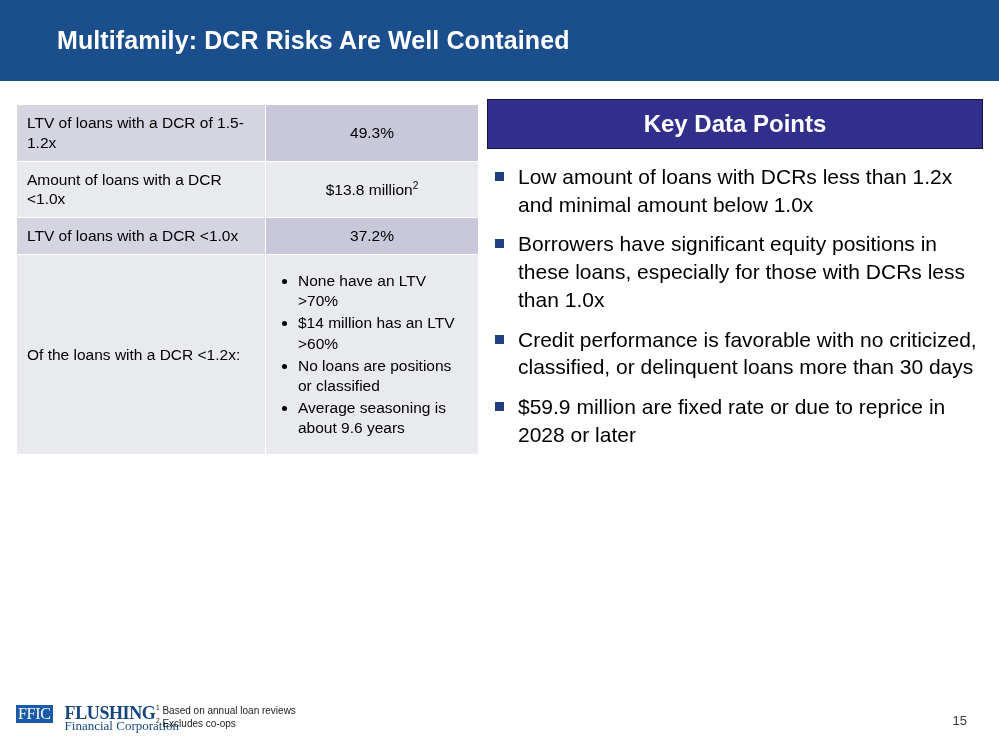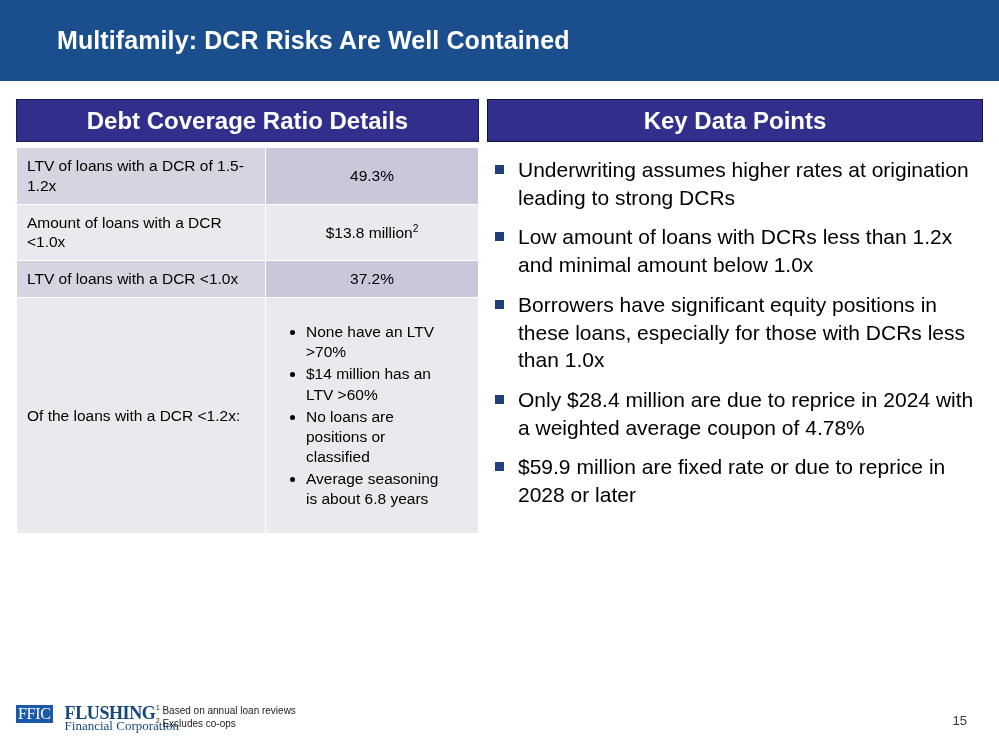--- a/index.html
+++ b/index.html
@@ -77,40 +77,40 @@
   #dcr-table td.value-cell {
     text-align: center;
   }
   
   tr.tint-lav td.label-cell { background: #D5D5E1; }
   tr.tint-lav td.value-cell { background: #C8C8DA; }
   tr.tint-gray td.label-cell { background: #E9EAEE; }
   tr.tint-gray td.value-cell { background: #E9EAEE; }
 
   td.value-cell ul {
-    margin: 16px;
+    margin: 8px;
     padding: 0 0 0 14px;
     text-align: left;
   }
   td.value-cell ul li {
     font-size: 15.5px;
     line-height: 1.3;
     margin: 0 0 2px 0;
   }
   sup { font-size: 0.66em; vertical-align: super; line-height: 0; }
 
   
   #right-panel {
     position: absolute;
     left: 487px;
     top: 99px;
     width: 496px;
   }
   #kdp-header {
-    height: 43px;
+    height: 50px;
     background: #322F8C;
     border: 1.5px solid #16143f;
     box-sizing: border-box;
     display: flex;
     align-items: center;
     justify-content: center;
   }
   #kdp-header-label {
     color: #ffffff;
     font-size: 24px;
@@ -195,23 +195,20 @@
   }
 </style>
 </head>
 <body>
 
 <div id="title-bar">
   <div id="title-text">Multifamily: DCR Risks Are Well Contained</div>
 </div>
 
 <div id="left-panel">
-  <div id="dcr-header">
-    <span id="dcr-header-label">Debt Coverage Ratio Details</span>
-  </div>
   <table id="dcr-table">
     <tbody id="dcr-tbody">
         <tr class="tint-lav">
           <td class="label-cell">LTV of loans with a DCR of 1.5-1.2x</td>
           <td class="value-cell">49.3%</td>
         </tr>
         <tr class="tint-gray">
           <td class="label-cell">Amount of loans with a DCR &lt;1.0x</td>
           <td class="value-cell">$13.8 million<sup>2</sup></td>
         </tr>
@@ -219,37 +216,36 @@
           <td class="label-cell">LTV of loans with a DCR &lt;1.0x</td>
           <td class="value-cell">37.2%</td>
         </tr>
         <tr class="tint-gray">
           <td class="label-cell">Of the loans with a DCR &lt;1.2x:</td>
           <td class="value-cell">
             <ul>
               <li>None have an LTV &gt;70%</li>
               <li>$14 million has an LTV &gt;60%</li>
               <li>No loans are positions or classified</li>
-              <li>Average seasoning is about 6.8 years</li>
+              <li>Average seasoning is about 9.6 years</li>
             </ul>
           </td>
         </tr>
       </tbody>
   </table>
 </div>
 
 <div id="right-panel">
   <div id="kdp-header">
     <span id="kdp-header-label">Key Data Points</span>
   </div>
   <ul id="kdp-list">
-      <li><span class="bullet-square"></span>Underwriting assumes higher rates at origination leading to strong DCRs</li>
       <li><span class="bullet-square"></span>Low amount of loans with DCRs less than 1.2x and minimal amount below 1.0x</li>
       <li><span class="bullet-square"></span>Borrowers have significant equity positions in these loans, especially for those with DCRs less than 1.0x</li>
-      <li><span class="bullet-square"></span>Only $28.4 million are due to reprice in 2024 with a weighted average coupon of 4.78%</li>
+      <li><span class="bullet-square"></span>Credit performance is favorable with no criticized, classified, or delinquent loans more than 30 days</li>
       <li><span class="bullet-square"></span>$59.9 million are fixed rate or due to reprice in 2028 or later</li>
     </ul>
 </div>
 
 <div id="footer-logo">
   <span id="logo-ffic">FFIC</span>
   <span id="logo-wordmark">
     <span id="logo-flushing">FLUSHING</span>
     <span id="logo-financial">Financial Corporation</span>
   </span>

